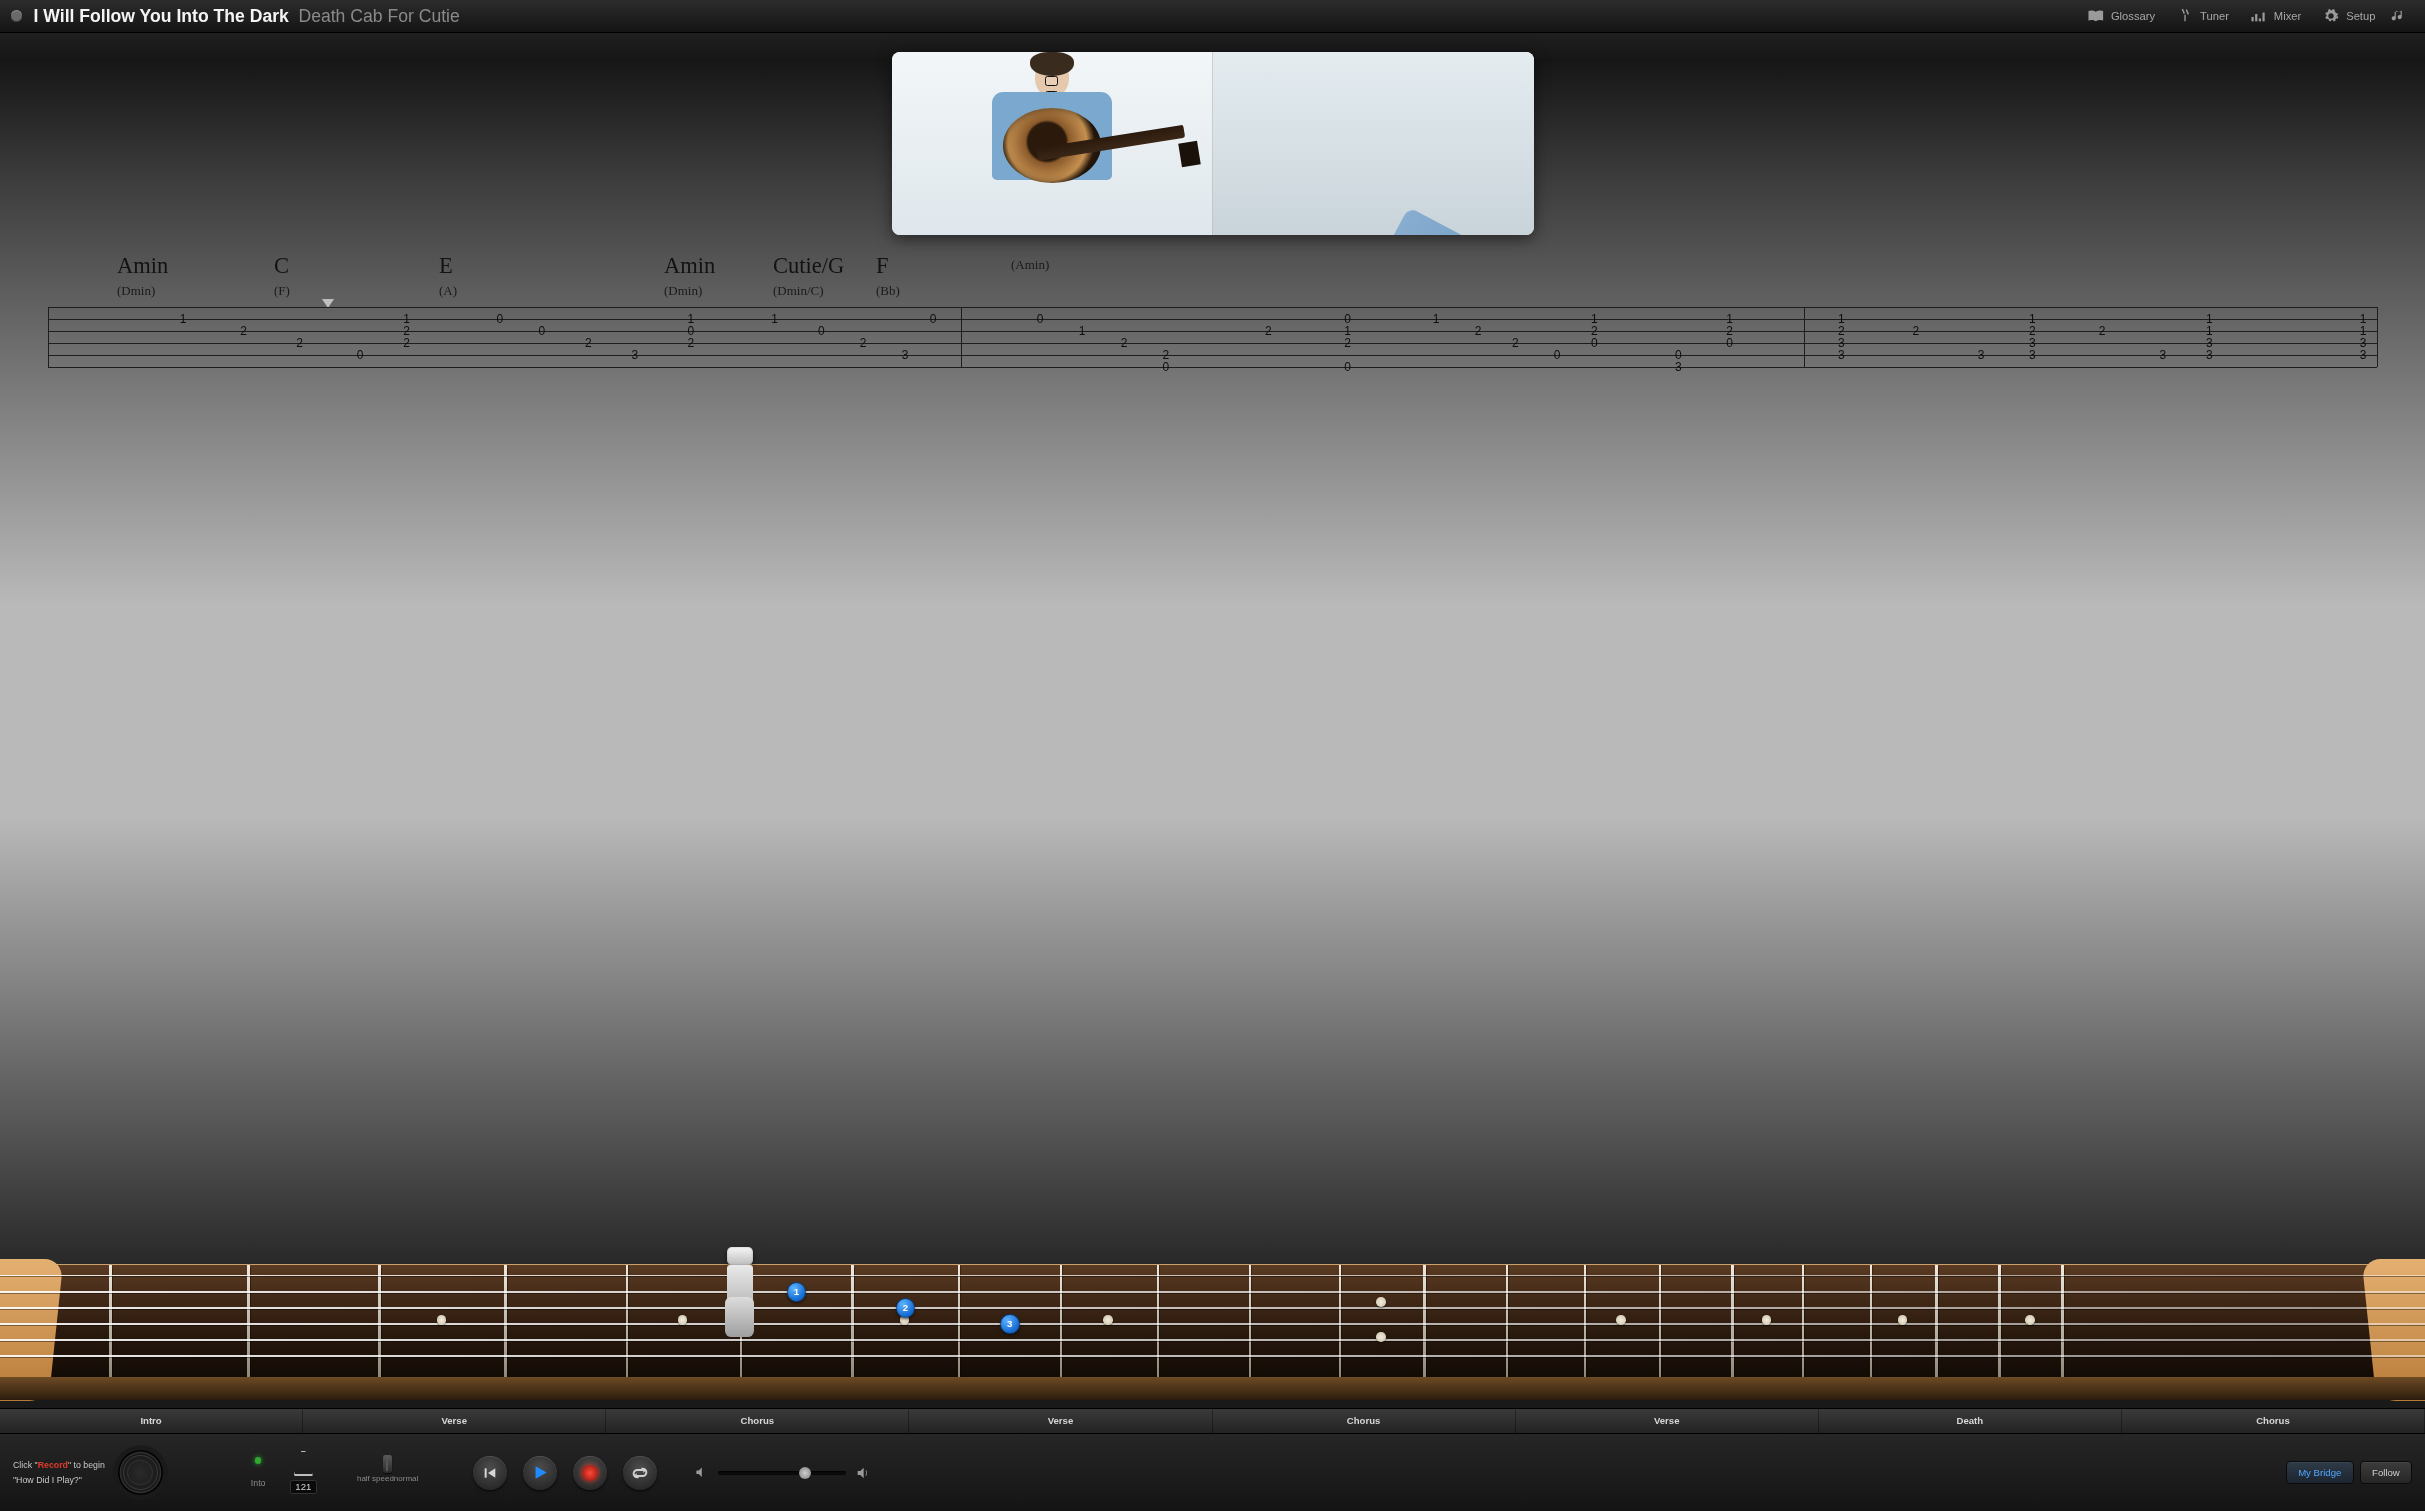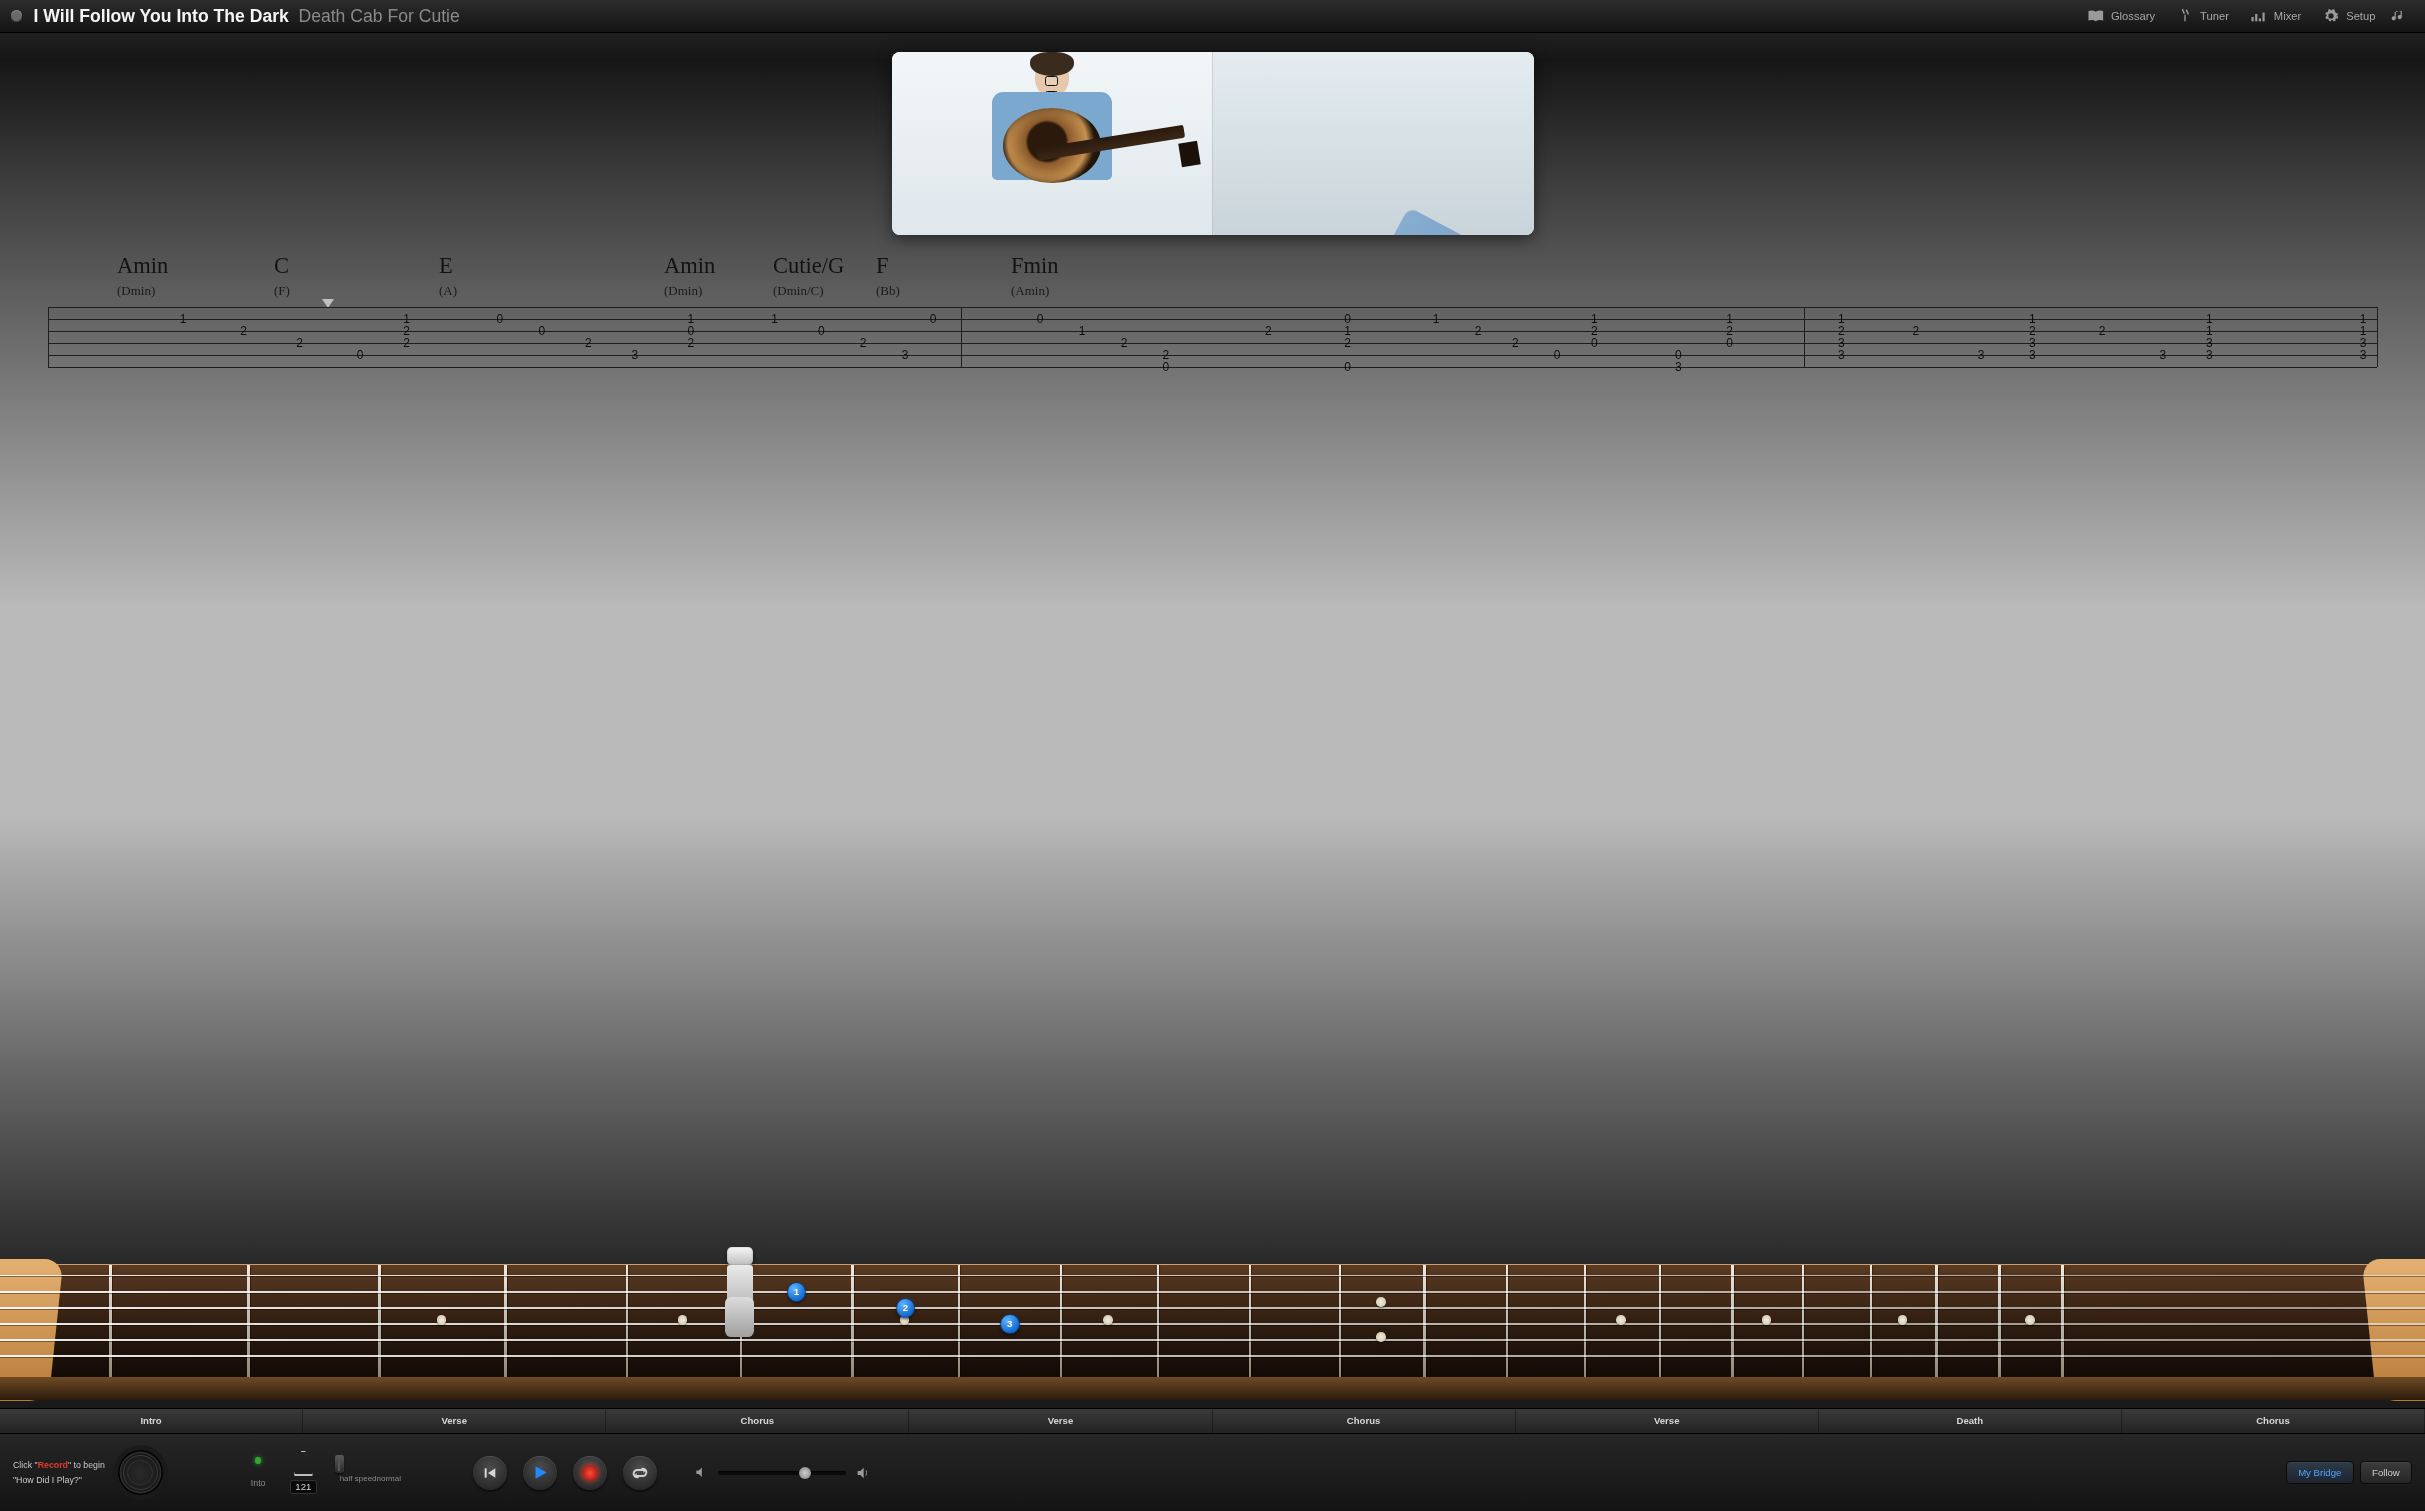--- a/index.html
+++ b/index.html
@@ -84,21 +84,21 @@
   .rec-hint .hot{color:#e23a2a;font-weight:700;}
   .dial{width:45px;height:45px;border-radius:50%;background:radial-gradient(circle at 50% 50%,#2a2a2a 0%,#1a1a1a 60%,#0c0c0c 100%);box-shadow:inset 0 0 0 1.6px #000,inset 0 0 0 3.2px #2e2e2e,0 0 0 4.8px #1a1a1a;margin-left:13px;position:relative;}
   .dial::before{content:"";position:absolute;inset:4.8px;border-radius:50%;border:0.8px solid #3a3a3a;}
   .dial::after{content:"";position:absolute;inset:9.6px;border-radius:50%;border:0.8px solid #333;}
   .input-block{display:flex;flex-direction:column;align-items:center;margin-left:88px;}
   .input-led{width:6.4px;height:6.4px;border-radius:50%;background:#2fa82f;box-shadow:0 0 4.8px #2fa82f;}
   .input-label{font-size:8.8px;color:#8a8a8a;margin-top:14.4px;}
   .metronome{display:flex;flex-direction:column;align-items:center;margin-left:24px;}
   .metronome .icon{width:17.6px;height:22.5px;border:1.6px solid #bdbdbd;border-bottom-width:2.4px;border-radius:2.4px 2.4px 1.6px 1.6px;position:relative;clip-path:polygon(40% 0,60% 0,100% 100%,0 100%);}
   .metronome .bpm{font-size:9.6px;color:#d6d6d6;background:#0a0a0a;border:0.8px solid #333;border-radius:2.4px;padding:0.8px 4.8px;margin-top:3.2px;}
-  .speed{display:flex;flex-direction:column;align-items:flex-start;margin-left:22.5px;width:96px;}
+  .speed{display:flex;flex-direction:column;align-items:center;margin-left:22.5px;width:96px;}
   .speed .track{height:4.8px;background:#0a0a0a;border-radius:2.4px;position:relative;box-shadow:inset 0 0.8px 0.8px #000;}
   .speed .track::before,.speed .track::after{content:"";position:absolute;top:-4.8px;width:1.6px;height:14.4px;background:#555;}
   .speed .track::before{left:0;} .speed .track::after{right:0;}
   .speed .thumb{position:absolute;right:-4.8px;top:-6.4px;width:9.6px;height:17.6px;background:linear-gradient(#5a5a5a,#2a2a2a);border-radius:2.4px;box-shadow:0 0.8px 0.8px #000;}
   .speed .labels{display:flex;justify-content:space-between;font-size:8px;color:#8a8a8a;margin-top:8px;}
   .tbtns{display:flex;align-items:center;margin-left:37px;gap:16px;}
   .circ{width:34px;height:34px;border-radius:50%;background:radial-gradient(circle at 50% 35%,#4c4c4c,#1e1e1e);box-shadow:inset 0 0.8px 0 rgba(255,255,255,.15),0 1.6px 2.4px rgba(0,0,0,.6);display:flex;align-items:center;justify-content:center;cursor:pointer;}
   .circ svg{display:block;}
   .play svg polygon{fill:#1f8bff;}
   .rec-btn .inner{width:16px;height:16px;border-radius:50%;background:radial-gradient(#ff4a3a,#8a0f06);box-shadow:0 0 4.8px #e23a2a;}
@@ -206,21 +206,20 @@
     </div>
     <div class="chord">
       <div class="big">Cutie/G</div>
       <div class="small">(Dmin/C)</div>
     </div>
     <div class="chord">
       <div class="big">F</div>
       <div class="small">(Bb)</div>
     </div>
     <div class="chord">
-      <div class="big">Fmin</div>
       <div class="small">(Amin)</div>
     </div>
   </div>
 <div class="playhead-marker">
     <div class="tri"></div>
   </div>
 
 <div class="tab" id="tab">
     <div class="string" style="top: 3.2px;"></div>
     <div class="string" style="top: 15.2px;"></div>

